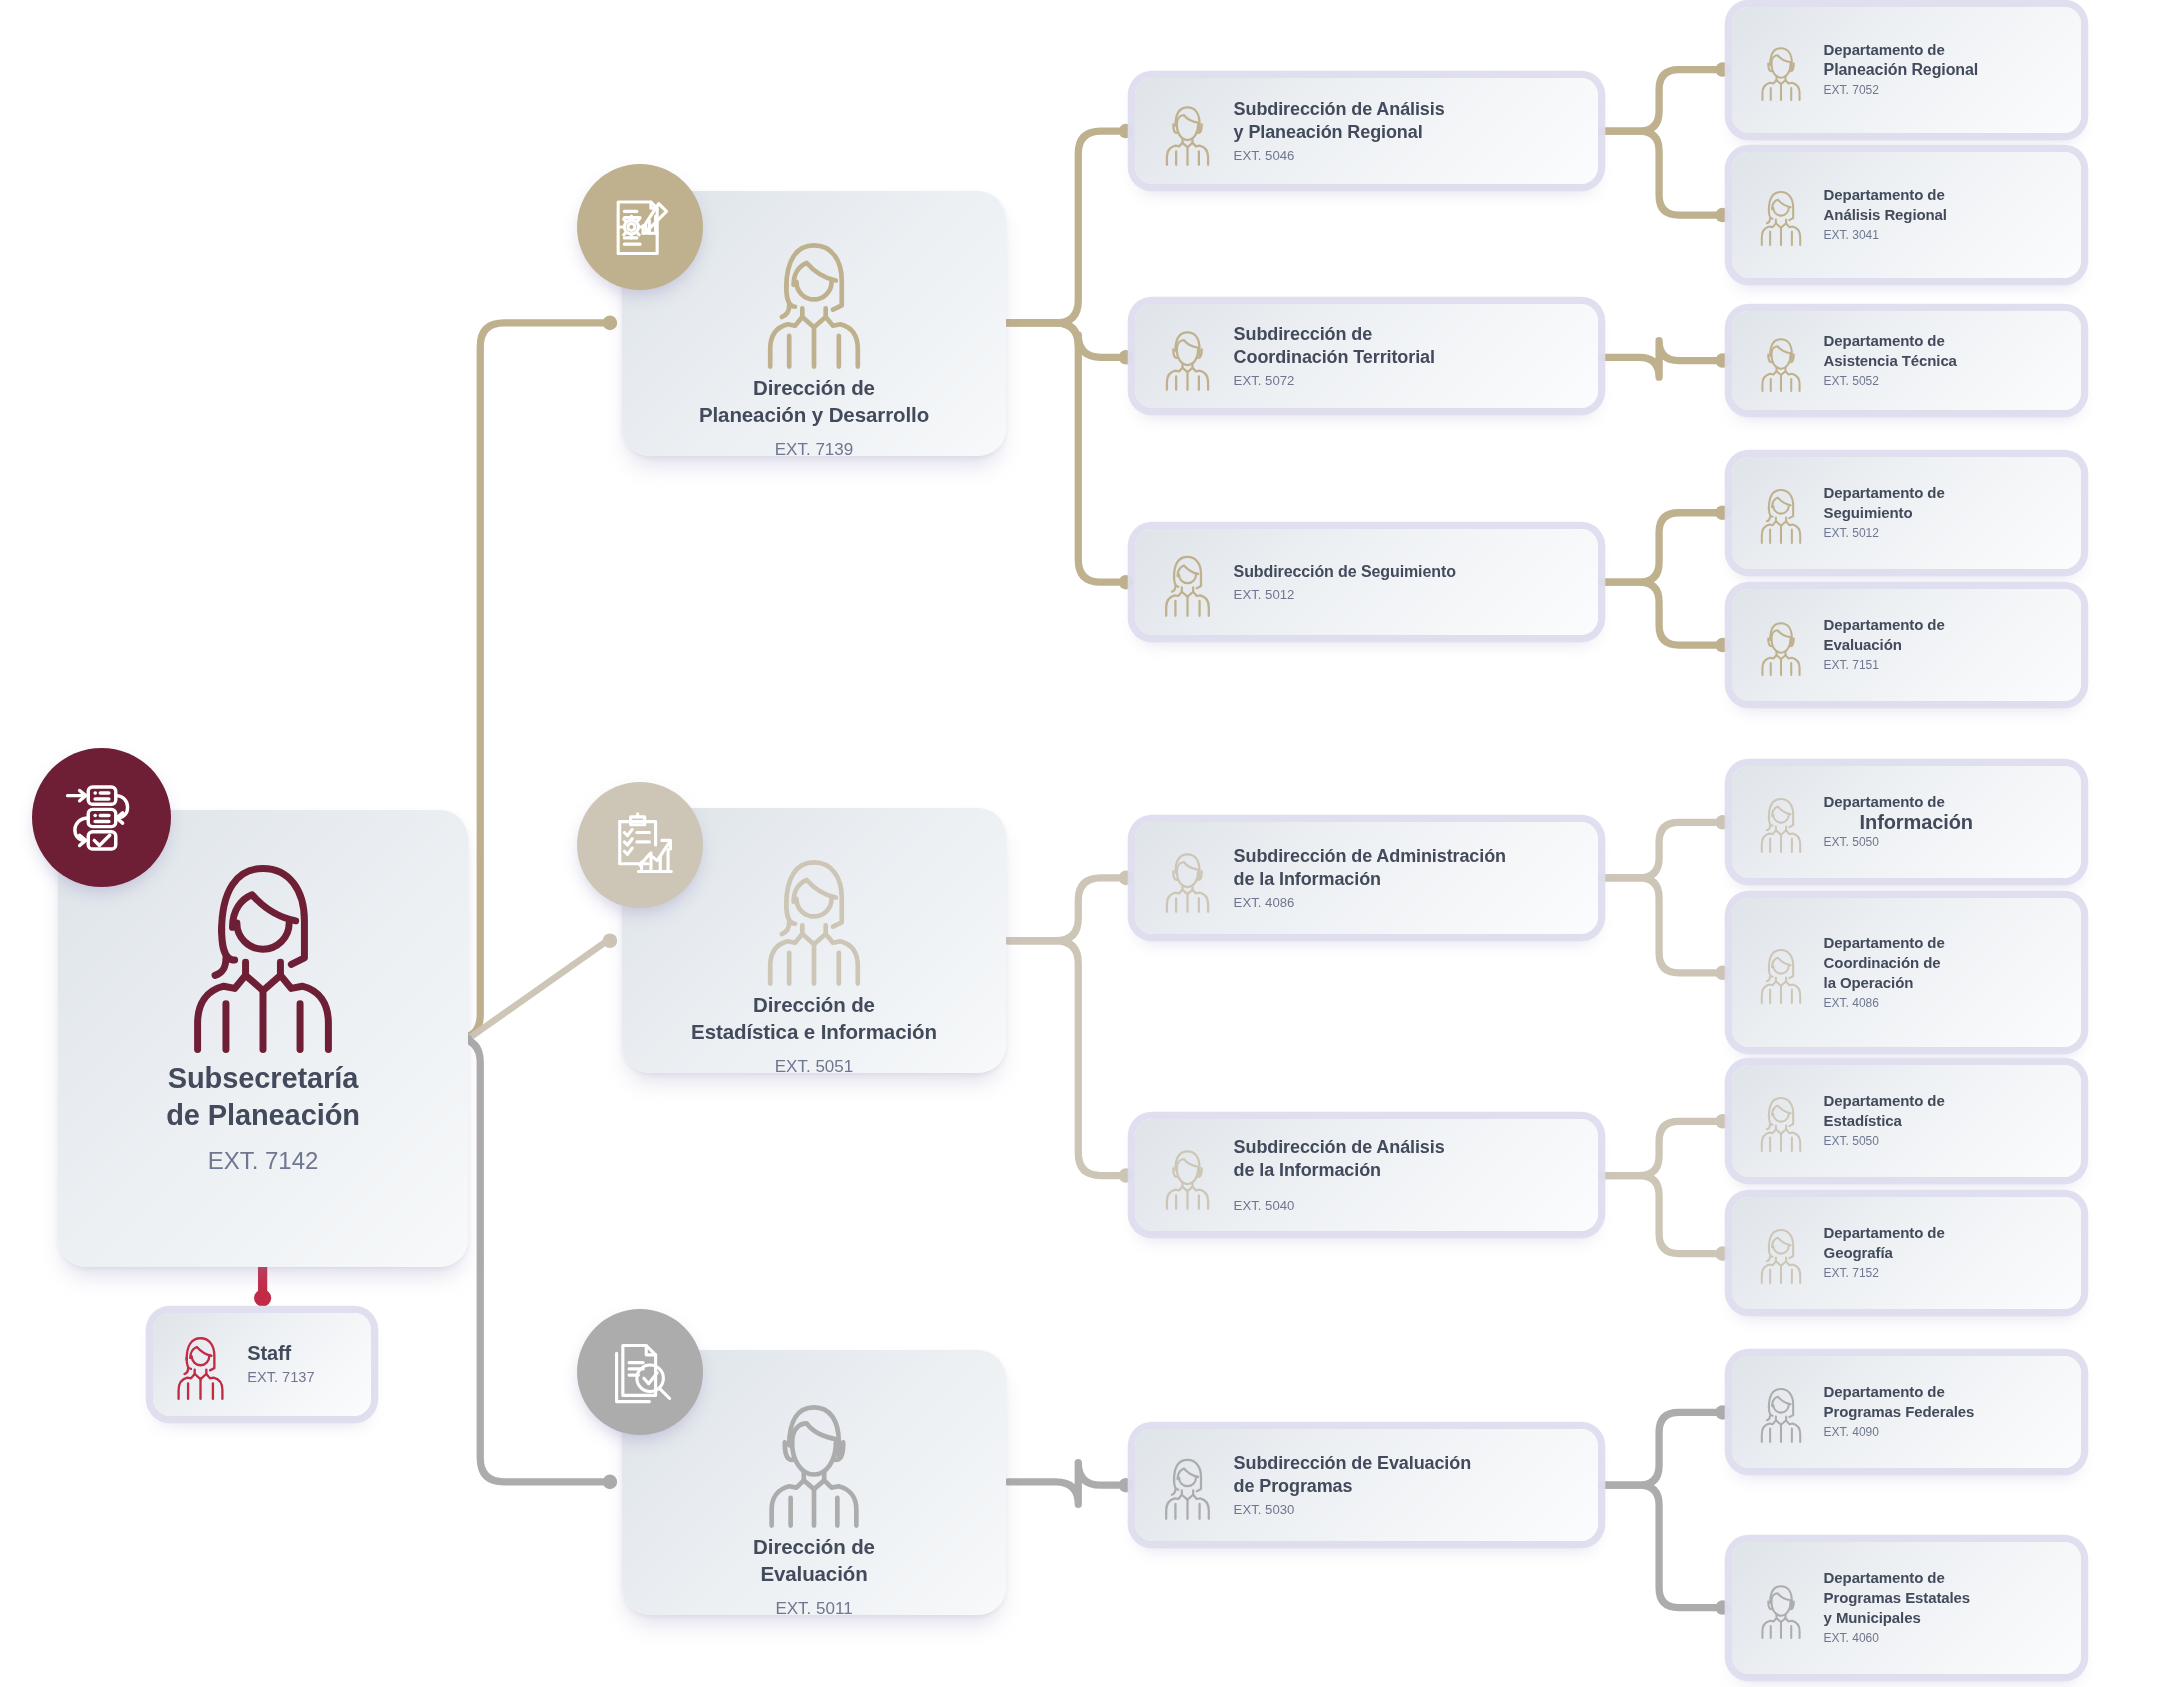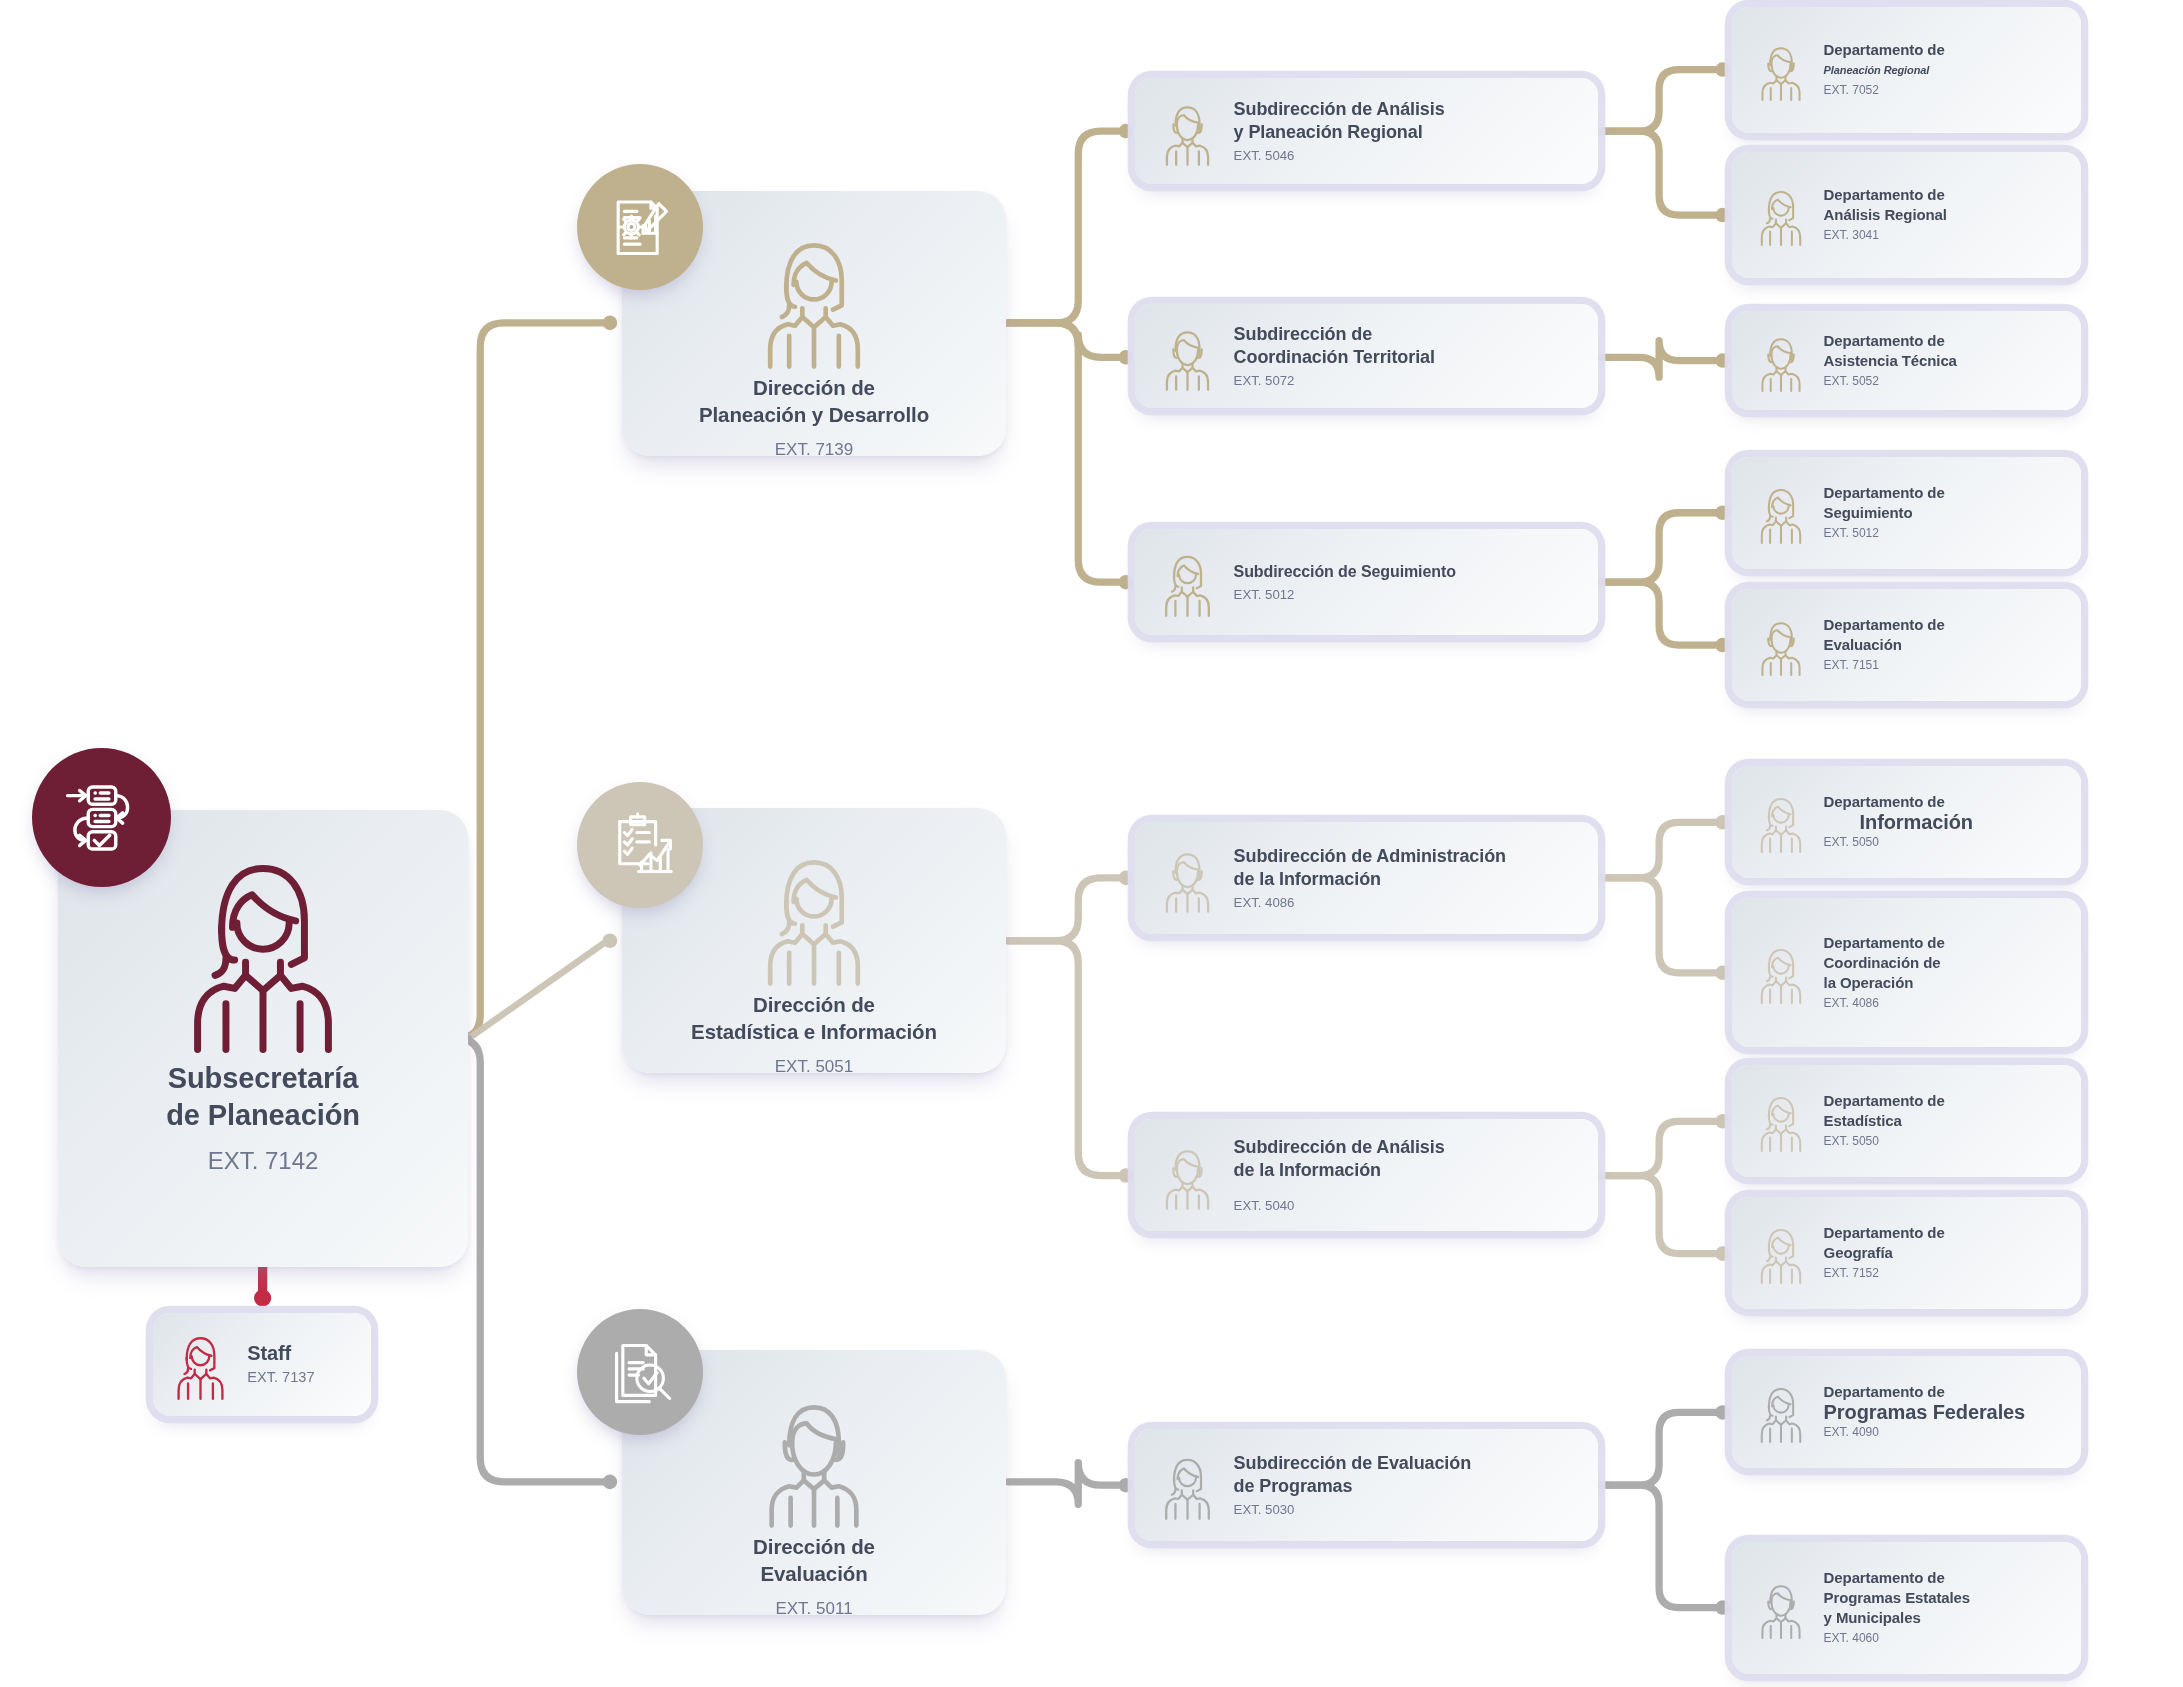--- a/index.html
+++ b/index.html
@@ -268,21 +268,21 @@
               <path d="M43 66 L38 71 L33 70 C25 72 21 78 21 86 L21 97"></path>
               <path d="M57 66 L62 71 L67 70 C75 72 79 78 79 86 L79 97"></path>
               <path d="M50 72 L50 97"></path>
               <path d="M34 78 L34 97"></path>
               <path d="M66 78 L66 97"></path>
             </g>
           </svg>
         </div>
         <div class="titles">
           <div class="title" style="font-size: 15px; line-height: 20px;">Departamento de</div>
-          <div class="title" style="font-size: 11px; line-height: 20px; font-style: italic;">Planeación Regional</div>
+          <div class="title" style="font-size: 16px; line-height: 20px;">Planeación Regional</div>
           <div class="ext" style="font-size: 12px; line-height: 17.3px; margin-top: 2px;">EXT. 7052</div>
         </div>
       </div>
     </div>
     <div class="card sm" style="left: 1732px; top: 152px; width: 349px; height: 126px;">
       <div class="card-inner">
         <div class="person">
           <svg width="64" height="64" viewBox="0 0 100 100">
             <g fill="none" stroke="#BFB18D" stroke-width="3.2" stroke-linecap="round" stroke-linejoin="round">
               <path d="M31 43 C31 24 38 14 50 14 C62 14 69 24 69 38 L69 55 L63 58"></path>
@@ -721,21 +721,21 @@
               <path d="M42 63 L37 69 L32 68 C24 70 20 76 20 85 L20 97"></path>
               <path d="M58 63 L63 69 L68 68 C76 70 80 76 80 85 L80 97"></path>
               <path d="M50 70 L50 97"></path>
               <path d="M33 76 L33 97"></path>
               <path d="M67 76 L67 97"></path>
             </g>
           </svg>
         </div>
         <div class="titles">
           <div class="title" style="font-size: 15px; line-height: 20px;">Departamento de</div>
-          <div class="title" style="font-size: 20px; line-height: 20px;">Programas Federales</div>
+          <div class="title" style="font-size: 15px; line-height: 20px;">Programas Federales</div>
           <div class="ext" style="font-size: 12px; line-height: 17.3px; margin-top: 2px;">EXT. 4090</div>
         </div>
       </div>
     </div>
     <div class="card sm" style="left: 1732px; top: 1542px; width: 349px; height: 132px;">
       <div class="card-inner">
         <div class="person">
           <svg width="64" height="64" viewBox="0 0 100 100">
             <g fill="none" stroke="#ACACAC" stroke-width="3.2" stroke-linecap="round" stroke-linejoin="round">
               <path d="M33 42 C33 25 39 16 50 16 C61 16 67 25 67 40 L67 50"></path>

